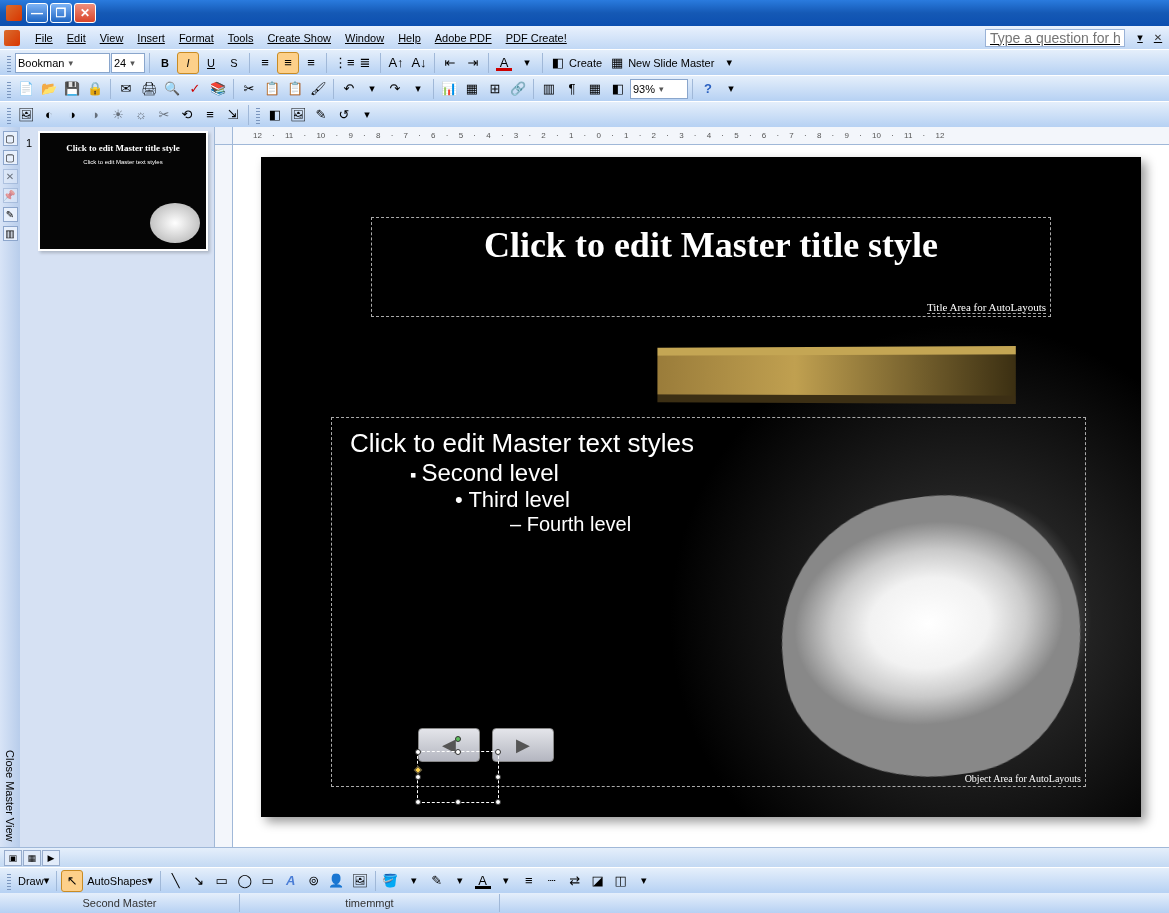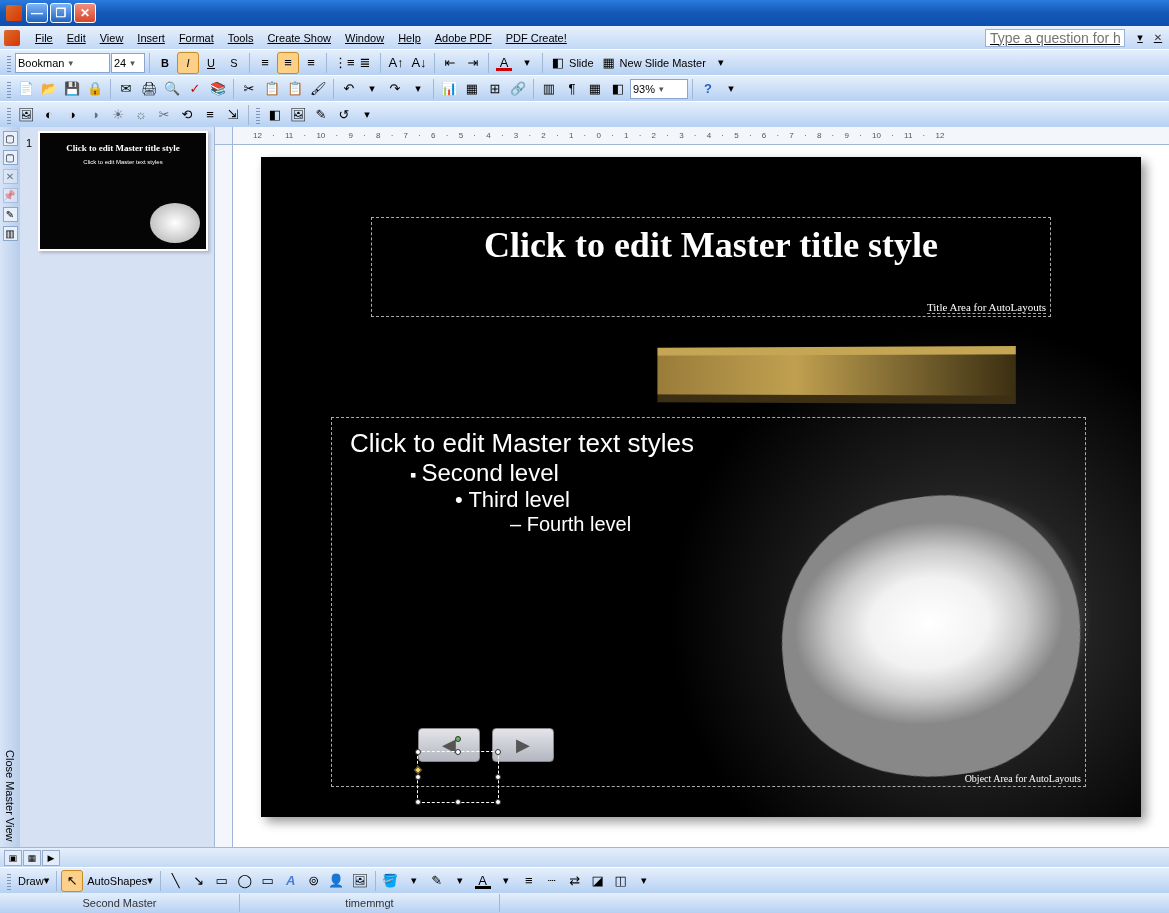--- a/index.html
+++ b/index.html
@@ -169,21 +169,21 @@
     </div>
   <div class="tbbtn">
       <span class="icon">⇥</span>
     </div>
   <div class="tbsep"></div>
   <div class="tbbtn">
       <span class="icon" style="border-bottom:3px solid #c00">A</span>
     </div>
   <div class="tbbtn" style="width:10px">▾</div>
   <div class="tbsep"></div>
-  <div class="tbbtn"><span class="icon">◧</span>&nbsp;<span>Slide</span></div>
+  <div class="tbbtn"><span class="icon">◧</span>&nbsp;<span>Create</span></div>
   <div class="tbbtn"><span class="icon">▦</span>&nbsp;<span>New Slide Master</span></div>
   <div class="tbbtn" style="width:10px">▾</div>
 </div>
 
 <div class="toolbar">
   <div class="handle"></div>
   <div class="tbbtn">
       <span class="icon">📄</span>
     </div>
   <div class="tbbtn">

